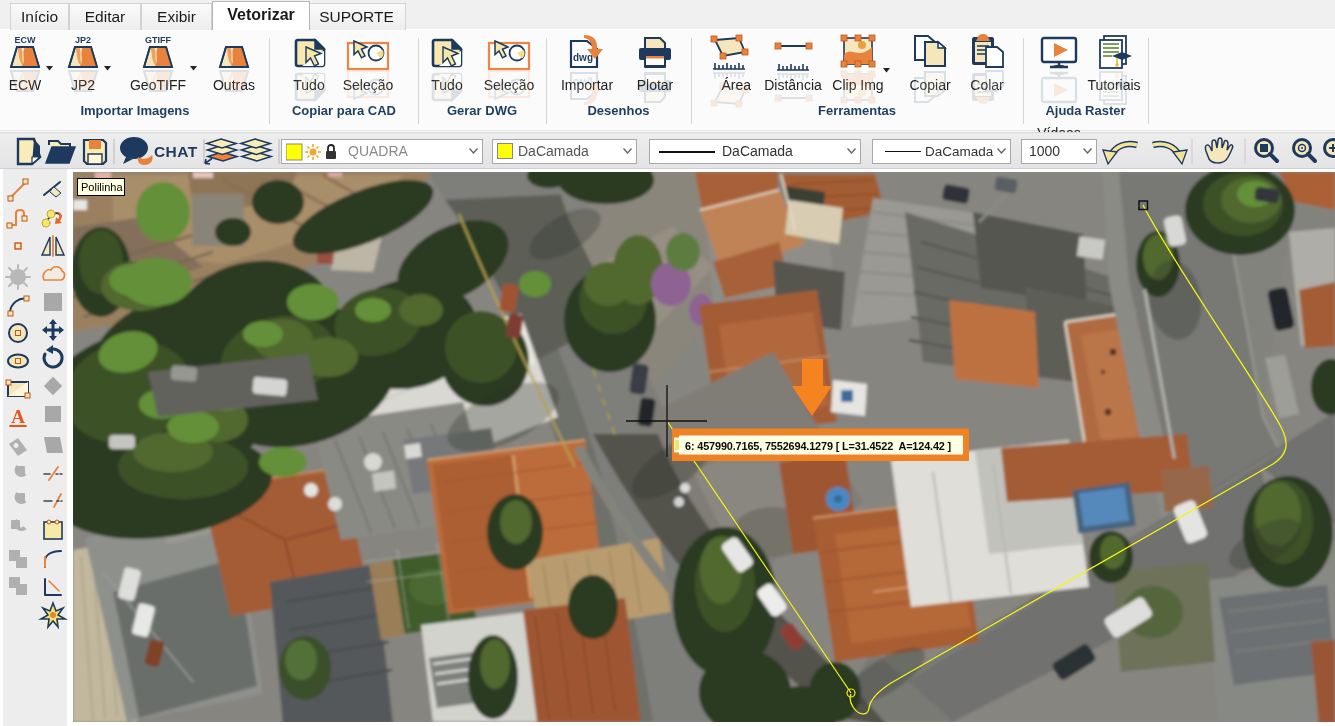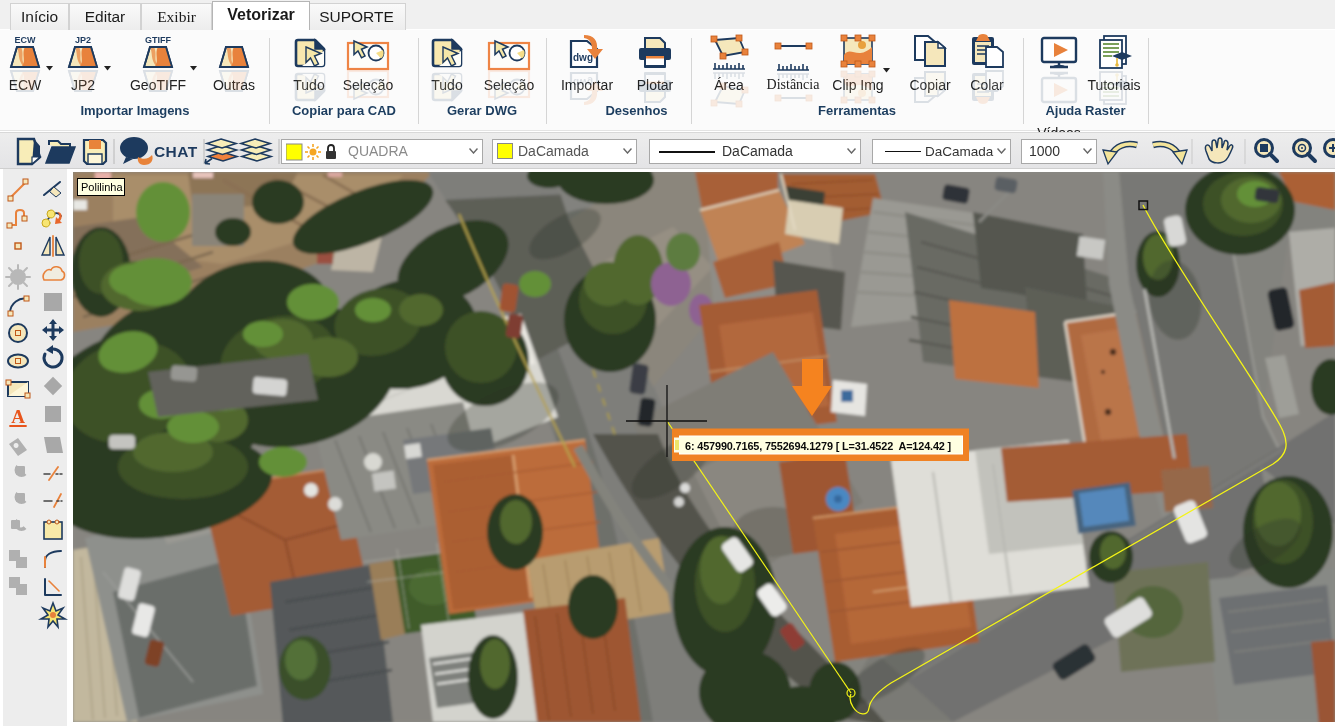--- a/index.html
+++ b/index.html
@@ -16,50 +16,50 @@
 .combo .chev { position:absolute; right:4px; top:8px; width:9px; height:6px; }
 #leftpanel { position:absolute; left:0; top:169px; width:67px; height:557px; background:#ededed; border-left:3px solid #fff; }
 #canvas { position:absolute; left:73px; top:172px; width:1262px; height:550px; background:#8a8a85; }
 #botstrip { position:absolute; left:67px; top:169px; width:1268px; height:3px; background:#fff; }
 </style>
 </head>
 <body>
 <div id="tabbar">
   <div class="tab" style="left:10px;width:59px;">Início</div>
   <div class="tab" style="left:69px;width:72px;">Editar</div>
-  <div class="tab" style="left:141px;width:71px;font-family:Liberation Serif, serif;">Exibir</div>
+  <div class="tab" style="left:141px;width:71px;">Exibir</div>
   <div class="tab active" style="left:212px;width:98px;">Vetorizar</div>
   <div class="tab" style="left:307px;width:99px;">SUPORTE</div>
 </div>
 <div id="ribbon">
 
   <div class="rsep" style="left:269px"></div>
   <div class="rsep" style="left:418px"></div>
   <div class="rsep" style="left:546px"></div>
   <div class="rsep" style="left:691px"></div>
   <div class="rsep" style="left:1023px"></div>
   <div class="rsep" style="left:1148px"></div>
   <div class="gtitle" style="left:10px;width:250px;">Importar Imagens</div>
   <div class="gtitle" style="left:275px;width:138px;">Copiar para CAD</div>
   <div class="gtitle" style="left:423px;width:118px;">Gerar DWG</div>
-  <div class="gtitle" style="left:569px;width:135px;text-align:center;">Desenhos</div>
+  <div class="gtitle" style="left:551px;width:135px;text-align:center;">Desenhos</div>
   <div class="gtitle" style="left:696px;width:322px;">Ferramentas</div>
   <div class="gtitle" style="left:1028px;width:115px;">Ajuda Raster</div>
   <div class="ilabel" style="left:5px;width:40px;">ECW</div>
   <div class="ilabel" style="left:61px;width:44px;">JP2</div>
   <div class="ilabel" style="left:123px;width:70px;">GeoTIFF</div>
   <div class="ilabel" style="left:207px;width:54px;">Outras</div>
   <div class="ilabel" style="left:287px;width:44px;">Tudo</div>
   <div class="ilabel" style="left:340px;width:56px;">Seleção</div>
   <div class="ilabel" style="left:425px;width:44px;">Tudo</div>
   <div class="ilabel" style="left:481px;width:56px;">Seleção</div>
   <div class="ilabel" style="left:556px;width:62px;">Importar</div>
   <div class="ilabel" style="left:631px;width:48px;">Plotar</div>
-  <div class="ilabel" style="left:707px;width:44px;">Área</div>
-  <div class="ilabel" style="left:763px;width:60px;font-family:Liberation Serif, serif;">Distância</div>
+  <div class="ilabel" style="left:707px;width:44px;text-align:right;">Área</div>
+  <div class="ilabel" style="left:763px;width:60px;">Distância</div>
   <div class="ilabel" style="left:827px;width:62px;">Clip Img</div>
   <div class="ilabel" style="left:905px;width:50px;">Copiar</div>
   <div class="ilabel" style="left:965px;width:44px;">Colar</div>
   <div class="ilabel" style="left:1034px;width:50px;margin-top:48px;">Vídeos</div>
   <div class="ilabel" style="left:1082px;width:64px;">Tutoriais</div>
   <svg id="ribicons" style="position:absolute;left:0;top:0" width="1335" height="101" viewBox="0 0 1335 101">
   <defs>
   <g id="gmap">
     <polygon points="6,2 22,2 28,22 0,22" fill="#f5e7bb" stroke="#1d3a5e" stroke-width="1.8"></polygon>
     <path d="M14,2 L22,2 L28,22 L10,22 C16,18 10,8 14,2 Z" fill="#e8823c"></path>

